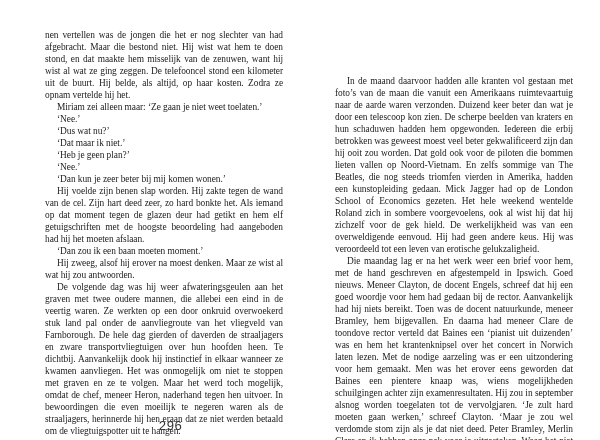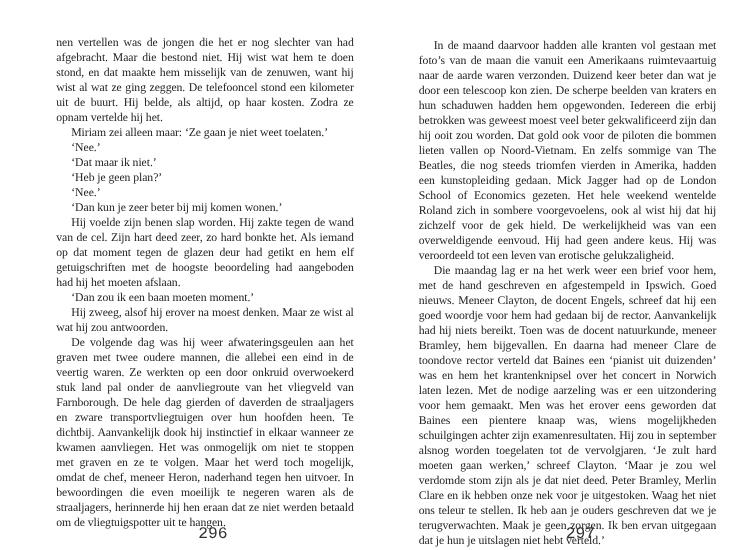--- a/index.html
+++ b/index.html
@@ -10,21 +10,21 @@
       overflow: hidden;
       font-family: "Liberation Serif", "DejaVu Serif", serif;
       color: #222;
     }
     .page {
       position: absolute;
       top: 0;
       height: 392px;
     }
     .page-left { left: 0; width: 300px; }
-    .page-right { left: 300px; width: 300px; }
+    .page-right { left: 300px; width: 300px; margin-top: 44px; }
     .text-block {
       position: absolute;
       font-size: 9.4px;
       line-height: 12.0px;
       text-align: justify;
       hyphens: manual;
       letter-spacing: -0.05px;
     }
     .page-left .text-block { left: 45px; width: 238px; top: 29px; }
     .page-right .text-block { left: 35px; width: 238px; top: 31px; }
@@ -43,20 +43,21 @@
     .page-right .page-number { left: 136px; }
   </style>
 </head>
 <body>
 
 <div class="page page-left">
   <div class="text-block">
     <p class="para">nen vertellen was de jongen die het er nog slechter van had afgebracht. Maar die bestond niet. Hij wist wat hem te doen stond, en dat maakte hem misselijk van de zenuwen, want hij wist al wat ze ging zeggen. De telefooncel stond een kilometer uit de buurt. Hij belde, als altijd, op haar kosten. Zodra ze opnam vertelde hij het.</p>
     <p class="para indent">Miriam zei alleen maar: ‘Ze gaan je niet weet toelaten.’</p>
     <p class="para indent">‘Nee.’</p>
+    <p class="para indent">‘Dus wat nu?’</p>
     <p class="para indent">‘Dat maar ik niet.’</p>
     <p class="para indent">‘Heb je geen plan?’</p>
     <p class="para indent">‘Nee.’</p>
     <p class="para indent">‘Dan kun je zeer beter bij mij komen wonen.’</p>
     <p class="para indent">Hij voelde zijn benen slap worden. Hij zakte tegen de wand van de cel. Zijn hart deed zeer, zo hard bonkte het. Als iemand op dat moment tegen de glazen deur had getikt en hem elf getuigschriften met de hoogste beoordeling had aangeboden had hij het moeten afslaan.</p>
     <p class="para indent">‘Dan zou ik een baan moeten moment.’</p>
     <p class="para indent">Hij zweeg, alsof hij erover na moest denken. Maar ze wist al wat hij zou antwoorden.</p>
     <p class="para indent">De volgende dag was hij weer afwateringsgeulen aan het graven met twee oudere mannen, die allebei een eind in de veertig waren. Ze werkten op een door onkruid overwoekerd stuk land pal onder de aanvliegroute van het vliegveld van Farnborough. De hele dag gierden of daverden de straaljagers en zware transportvliegtuigen over hun hoofden heen. Te dichtbij. Aanvankelijk dook hij instinctief in elkaar wanneer ze kwamen aanvliegen. Het was onmogelijk om niet te stoppen met graven en ze te volgen. Maar het werd toch mogelijk, omdat de chef, meneer Heron, naderhand tegen hen uitvoer. In bewoordingen die even moeilijk te negeren waren als de straaljagers, herinnerde hij hen eraan dat ze niet werden betaald om de vliegtuigspotter uit te hangen.</p>
   </div>
   <div class="page-number">296</div>

